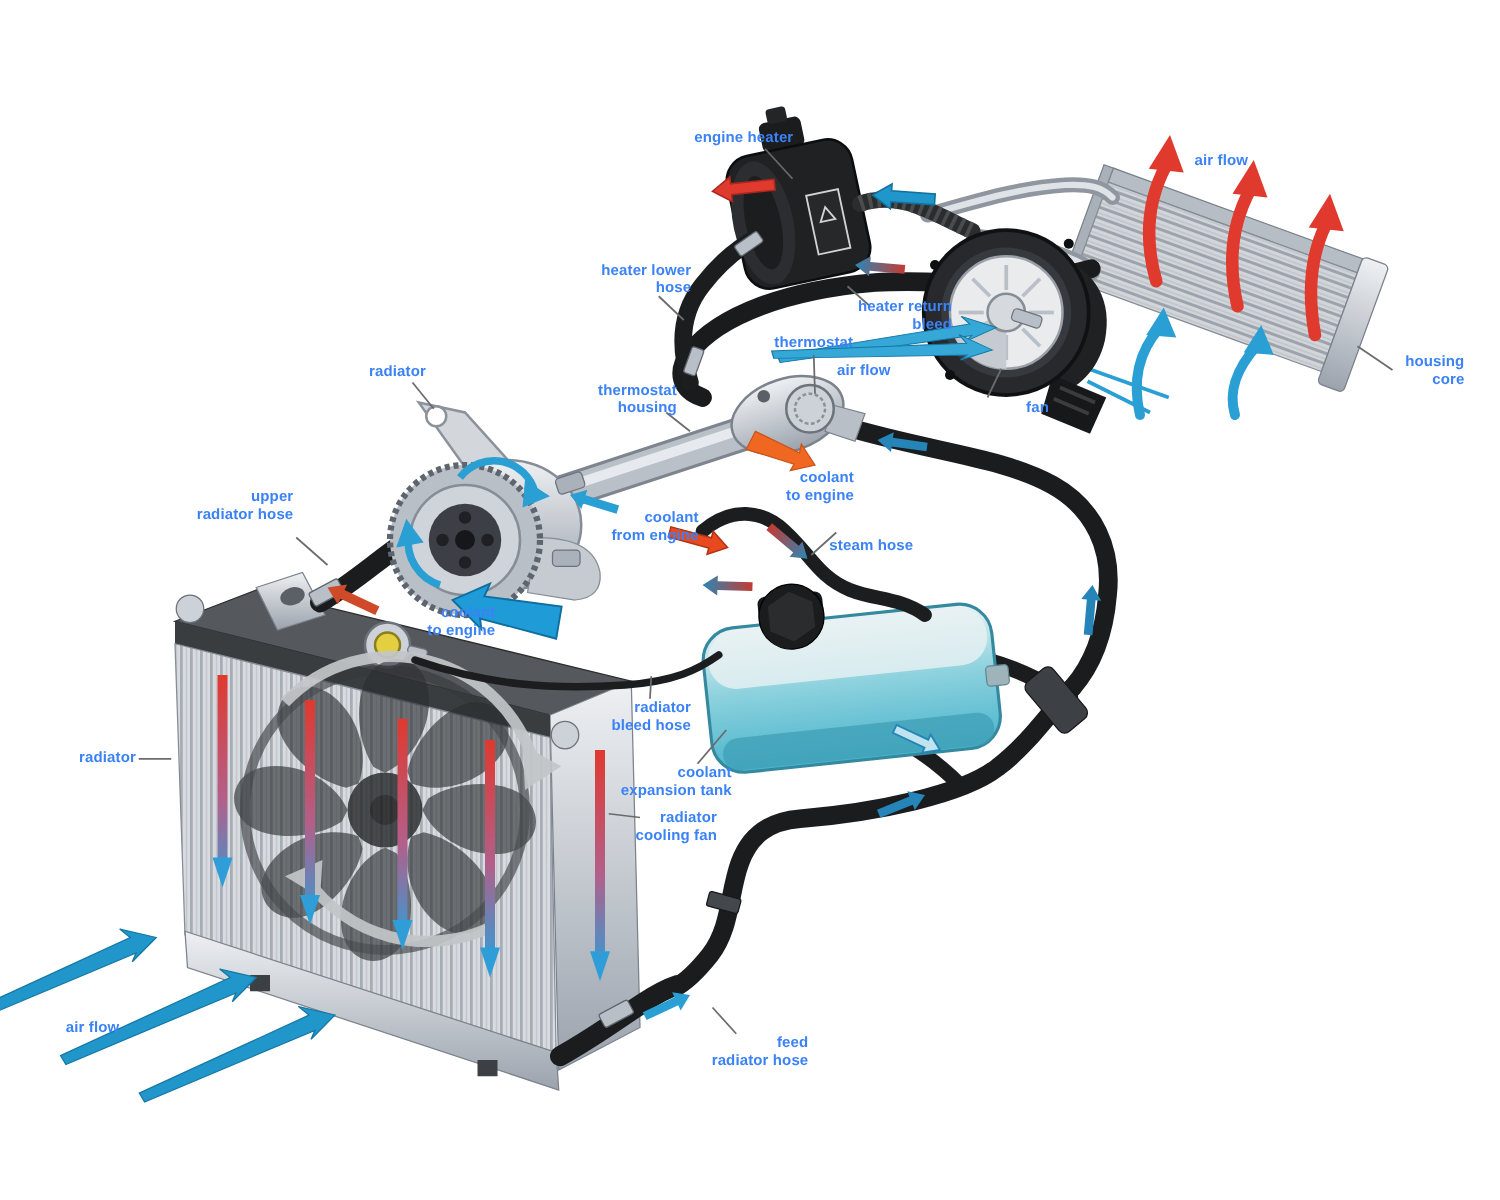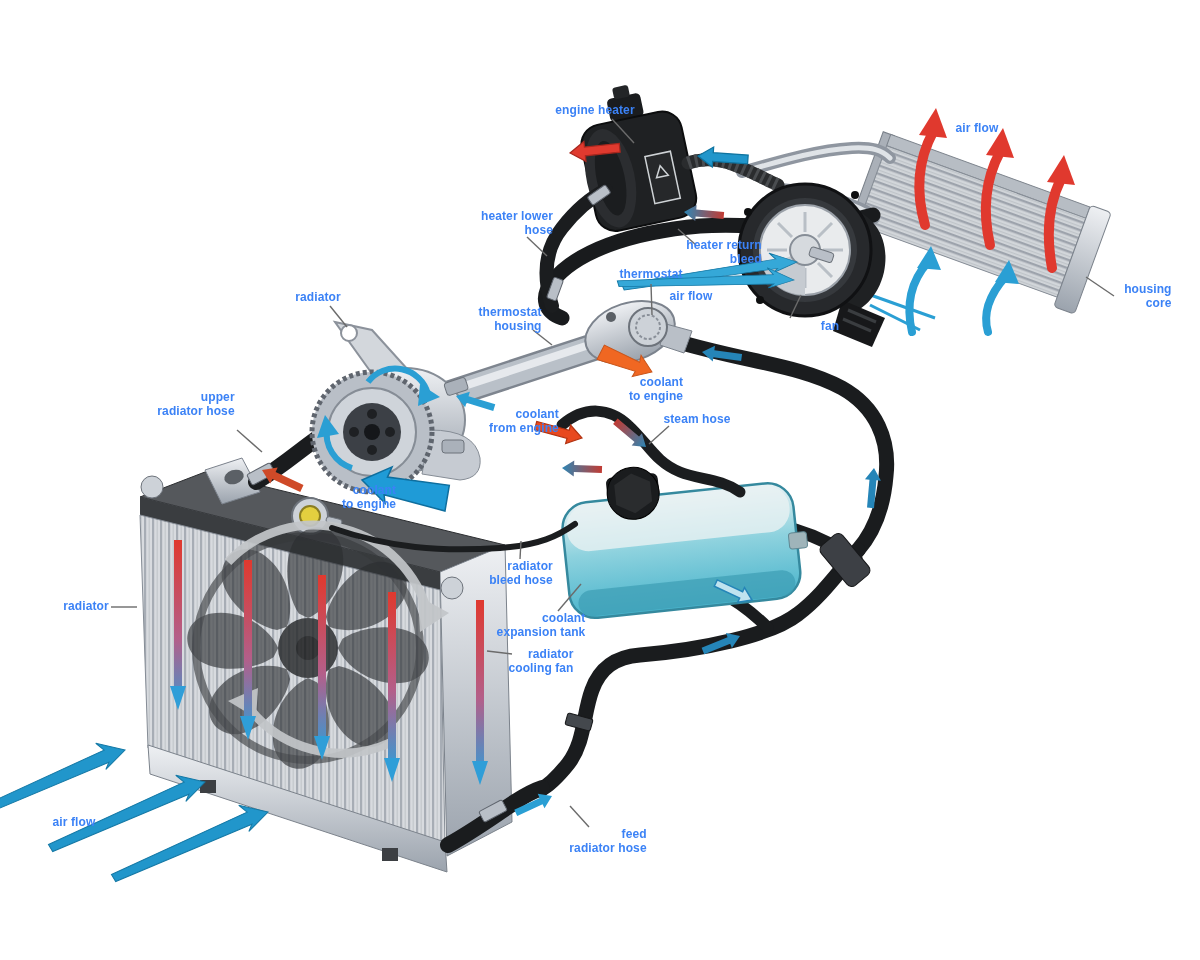--- a/index.html
+++ b/index.html
@@ -324,21 +324,21 @@
 <div class="lbl" style="left:1143px;top:296px">housing core</div>
 <div class="lbl" style="left:691px;top:296px">air flow</div>
 <div class="lbl" style="left:830px;top:326px">fan</div>
 <div class="lbl" style="left:318px;top:297px">radiator</div>
 <div class="lbl" style="left:510px;top:319px">thermostat
 housing</div>
 <div class="lbl" style="left:656px;top:389px">coolant
 to engine</div>
 <div class="lbl" style="left:524px;top:421px">coolant
 from engine</div>
-<div class="lbl" style="left:697px;top:419px">steam hose</div>
+<div class="lbl" style="left:697px;top:436px">steam hose</div>
 <div class="lbl" style="left:369px;top:497px">coolant
 to engine</div>
 <div class="lbl" style="left:196px;top:404px">upper
 radiator hose</div>
 <div class="lbl" style="left:86px;top:606px">radiator</div>
 <div class="lbl" style="left:521px;top:573px">radiator
 bleed hose</div>
 <div class="lbl" style="left:541px;top:625px">coolant
 expansion tank</div>
 <div class="lbl" style="left:541px;top:661px">radiator

